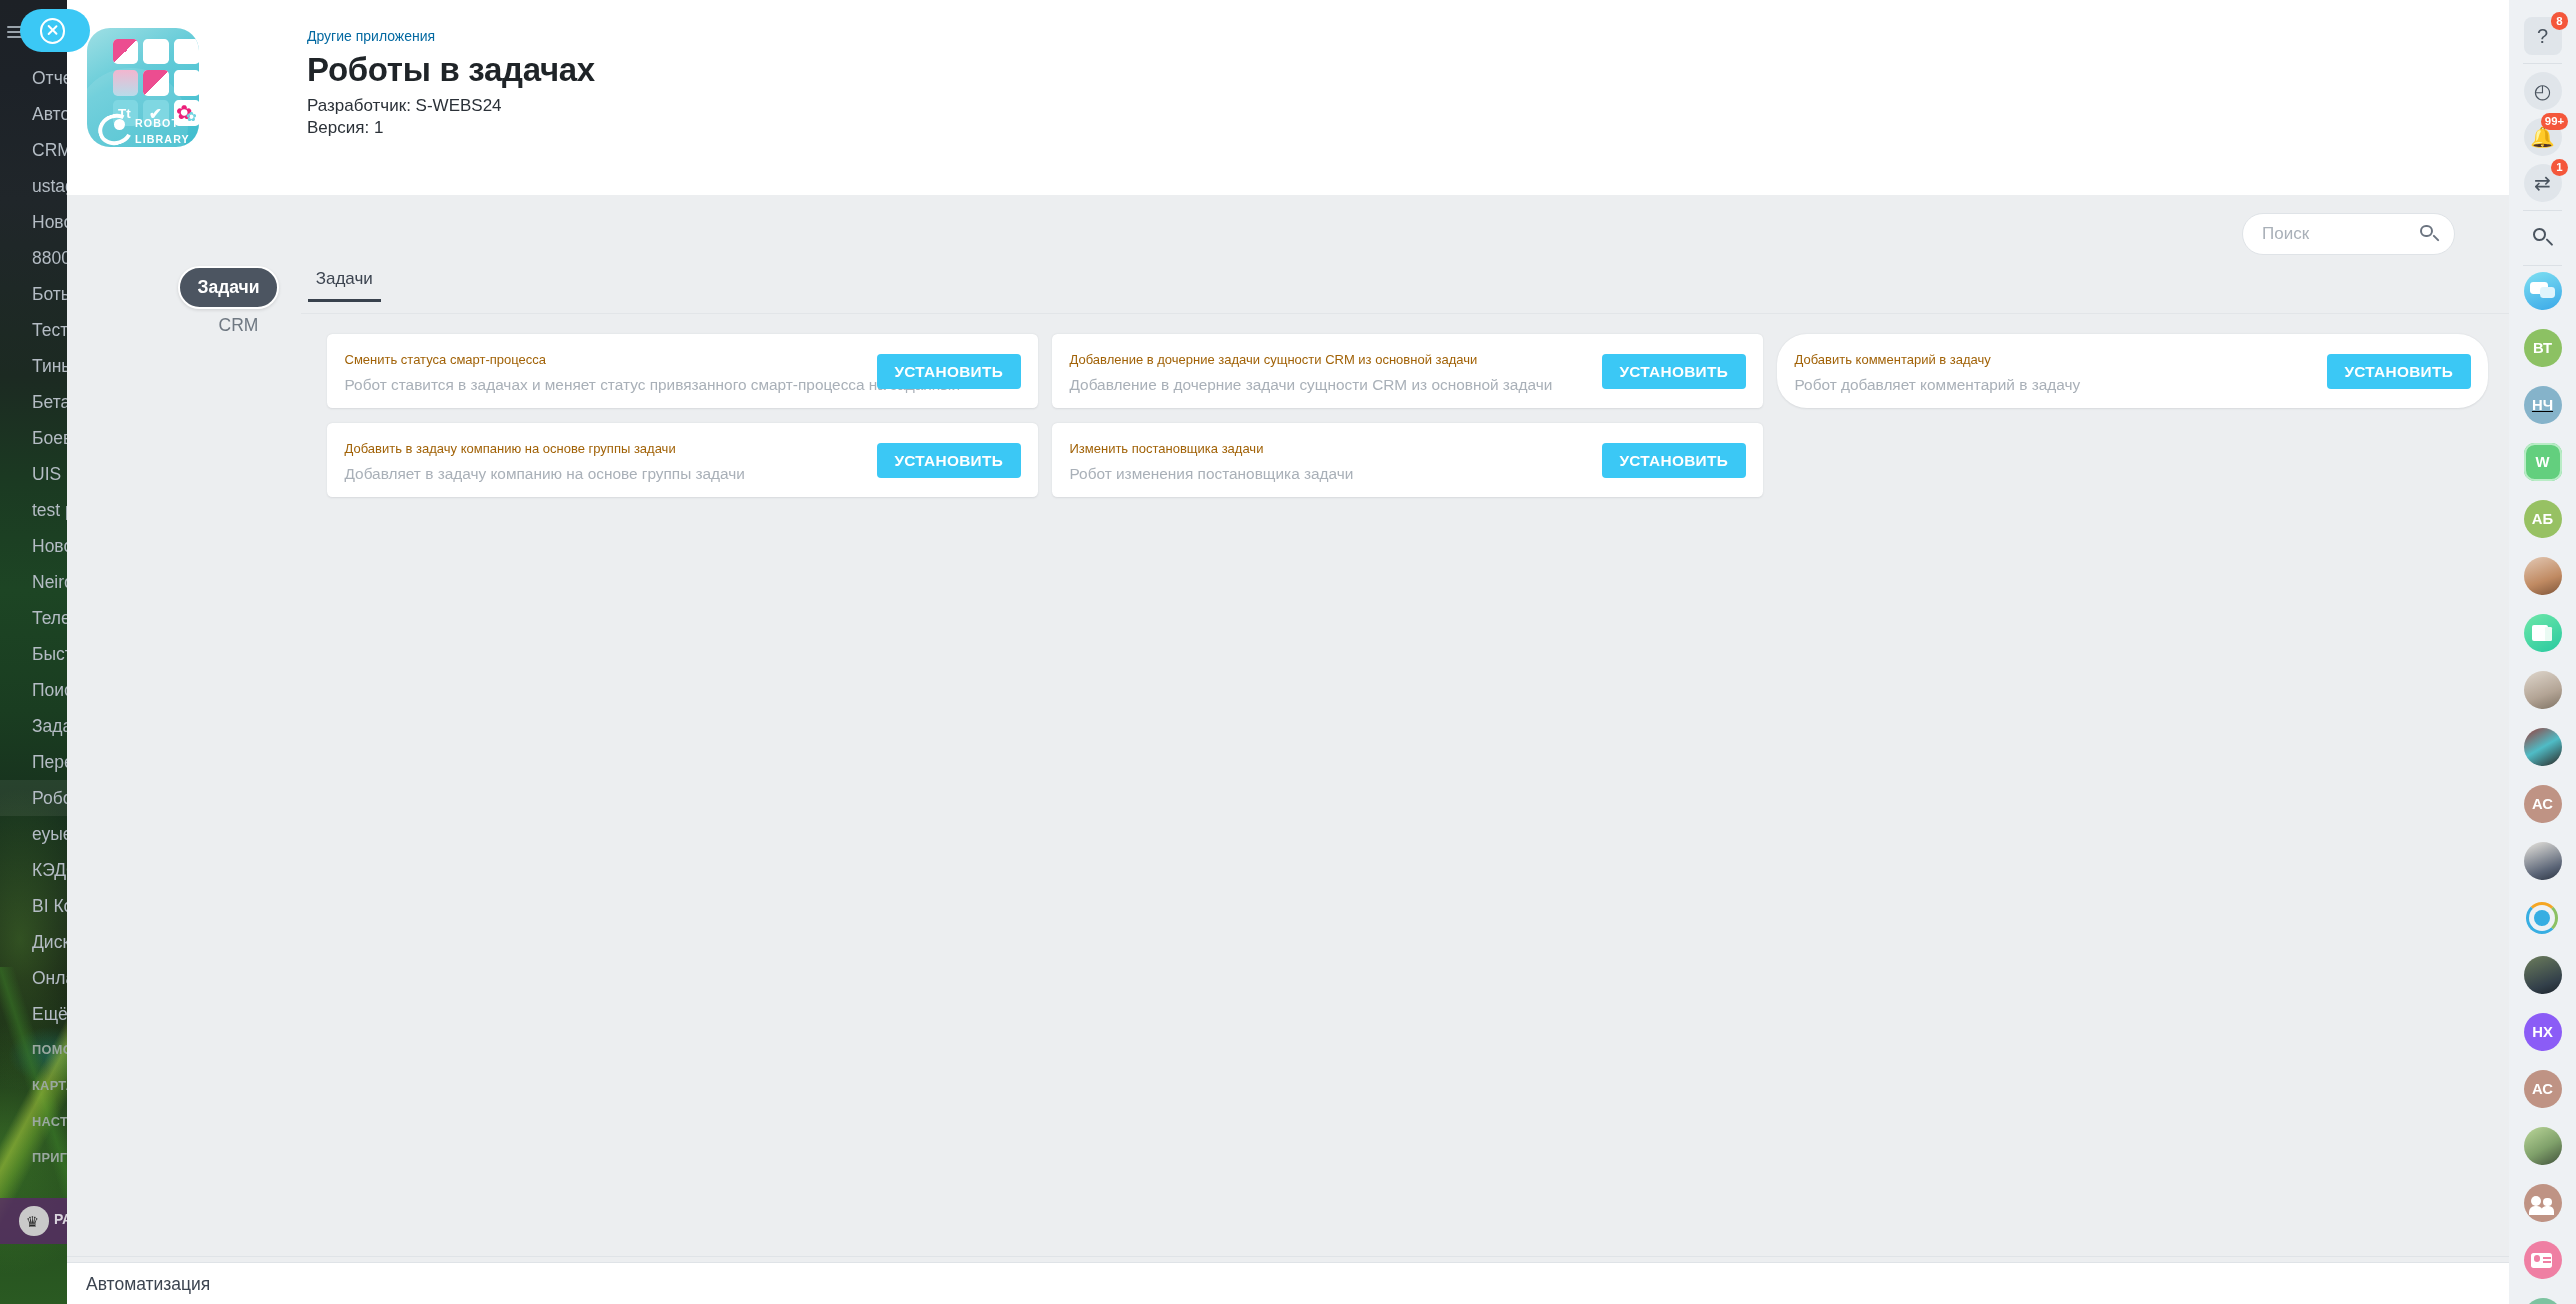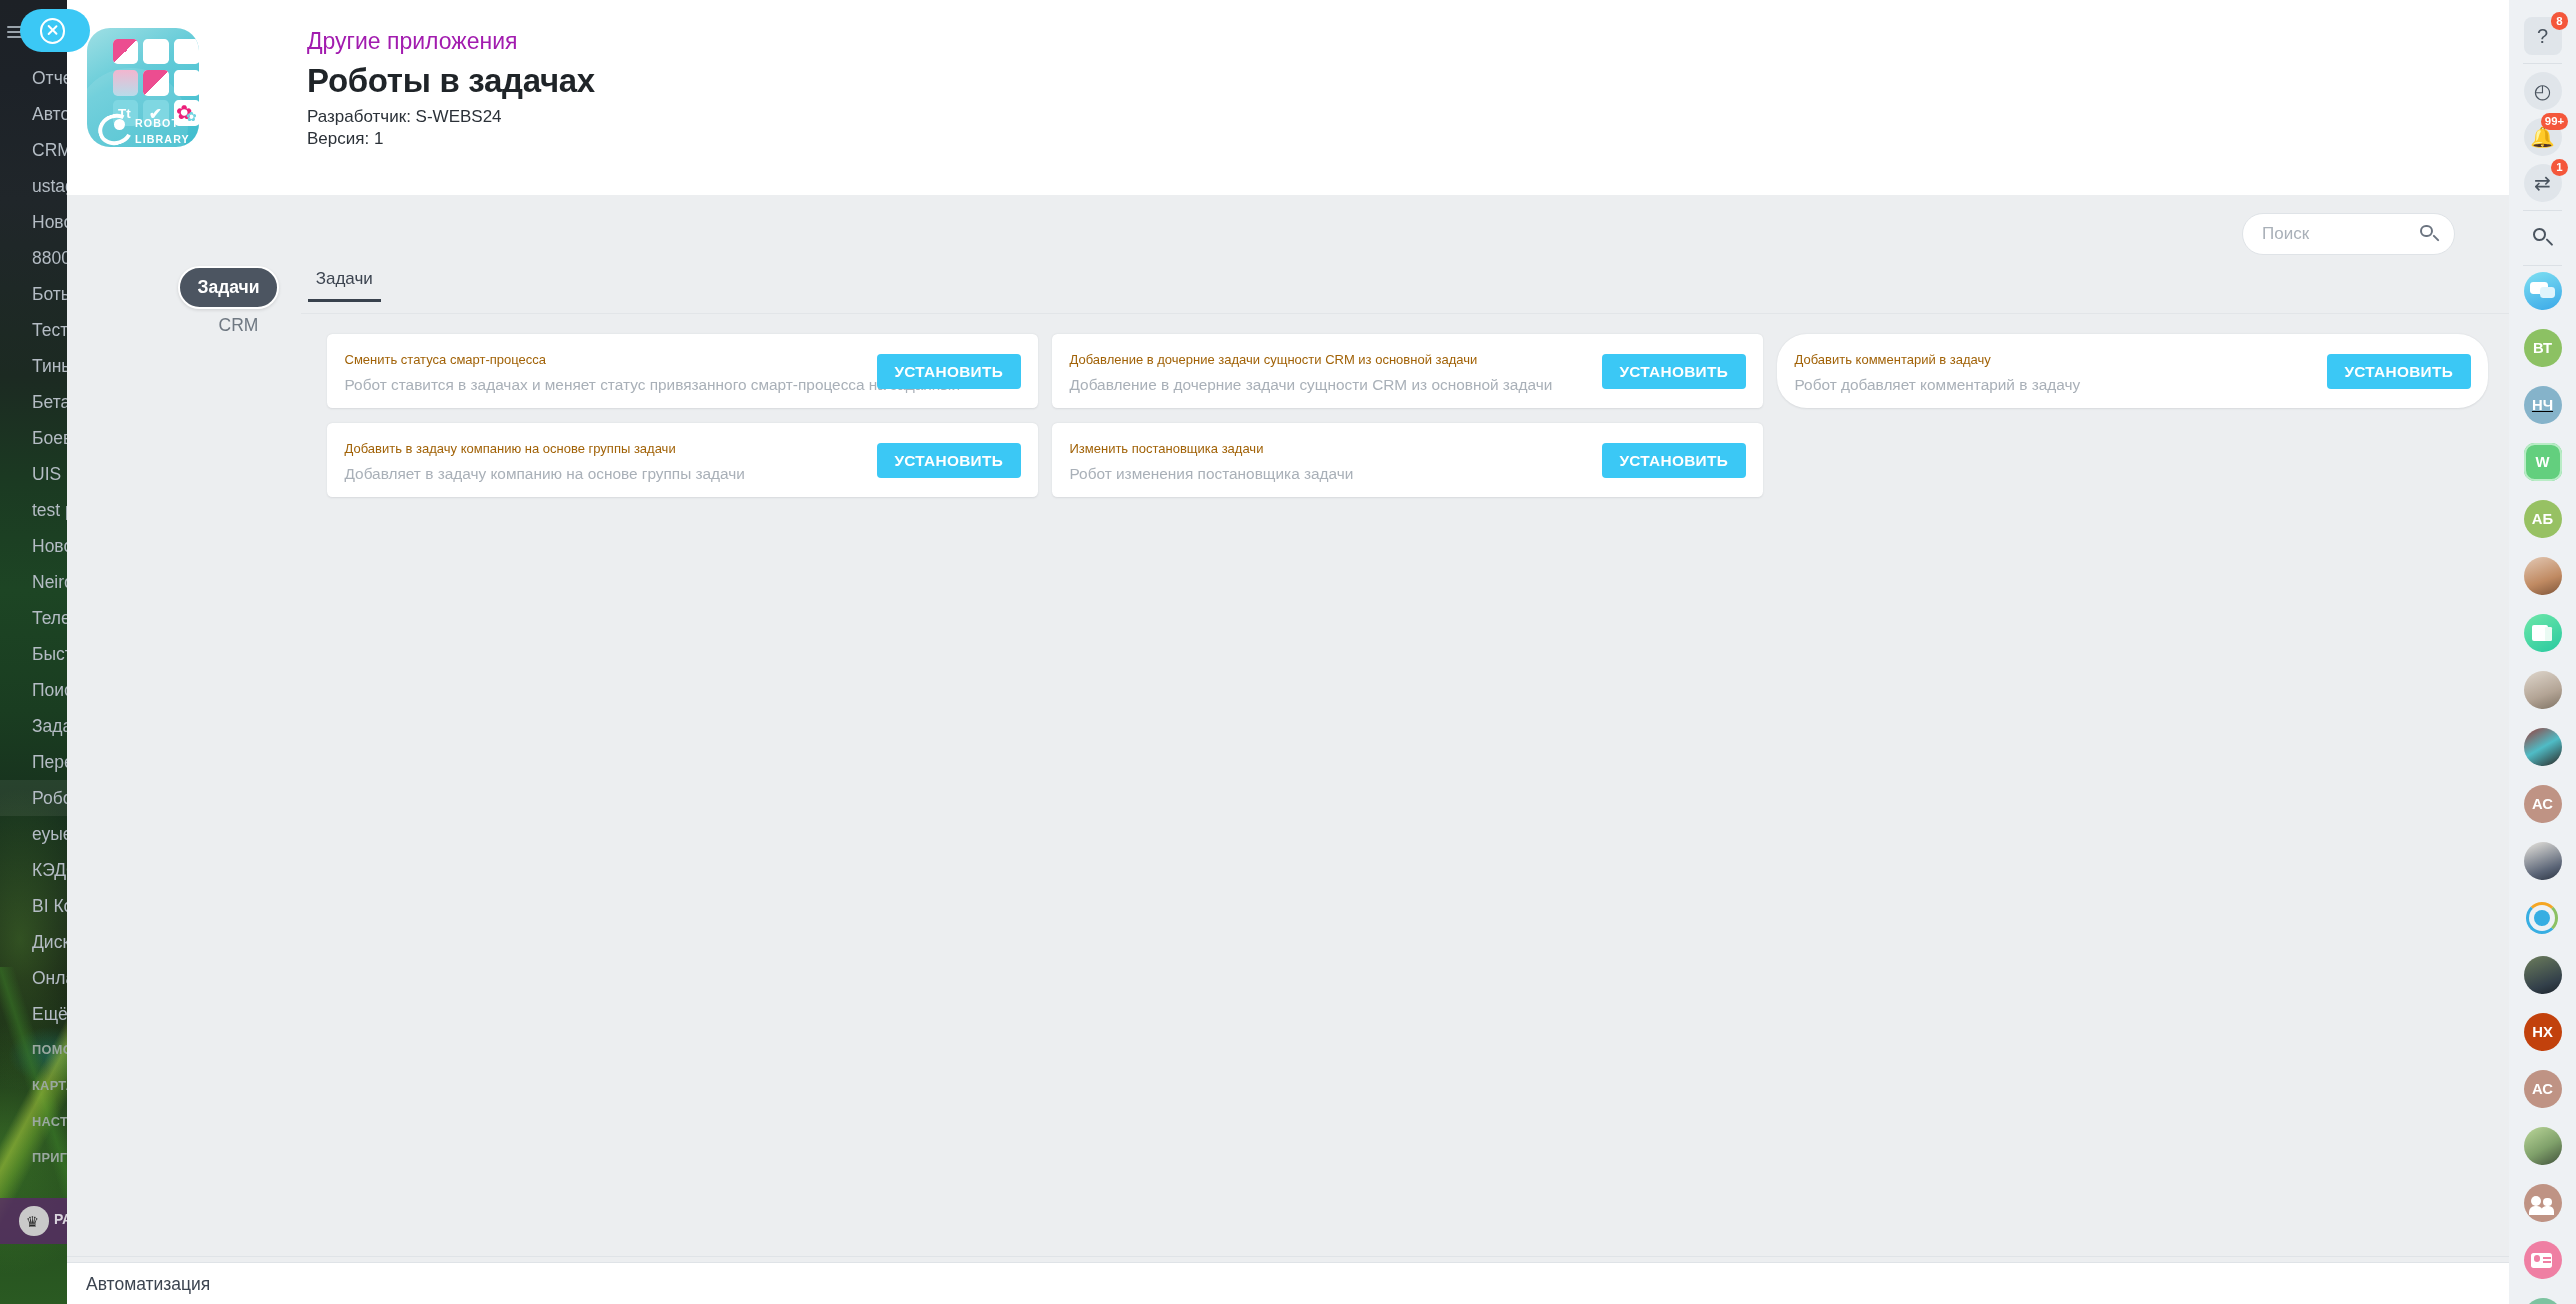--- a/index.html
+++ b/index.html
@@ -162,21 +162,21 @@
   #app-icon .rldot {
     position: absolute; left: 27px; top: 91px; width: 11.4px; height: 11.4px; border-radius: 50%; background: #ffffff;
   }
   #app-icon .rltext1, #app-icon .rltext2 {
     position: absolute; color: #ffffff; font-weight: bold; font-size: 10.7px; letter-spacing: 1.1px;
   }
   #app-icon .rltext1 { left: 48px; top: 89px; }
   #app-icon .rltext2 { left: 48px; top: 105px; }
 
   #hdr-text { position: absolute; left: 240px; top: 28px; }
-  #hdr-breadcrumb { font-size: 23px; color: #a21caf; margin-bottom: 6.7px; }
+  #hdr-breadcrumb { font-size: 14px; color: #0369a1; margin-bottom: 6.7px; }
   #hdr-title { font-size: 33px; font-weight: bold; color: #1f2428; letter-spacing: -0.3px; margin-bottom: 6.7px; }
   #hdr-dev, #hdr-ver { font-size: 17px; color: #2b3138; line-height: 1.28; }
 
   
   #search-box {
     position: absolute; left: 2175px; top: 213px;
     width: 213px; height: 42px;
     background: #ffffff; border: 0.7px solid #dfe3e7; border-radius: 21px;
   }
   #search-input {
@@ -539,21 +539,21 @@
         <span style="position:absolute;left:2.7px;top:2.7px;width:32px;height:32px;border-radius:50%;border:3.4px solid #37aee2;border-top-color:#f5a623;border-right-color:#8cc163;"></span>
         <span style="position:absolute;left:10.7px;top:10.7px;width:16px;height:16px;border-radius:50%;background:#37aee2"></span>
       </div>
     </div>
     <div class="rail-row" style="width: 38px; margin: 0px auto 19px;">
       <div class="avatar">
         <span class="ph w4"></span>
       </div>
     </div>
     <div class="rail-row" style="width: 38px; margin: 0px auto 19px;">
-      <div class="avatar" style="background: #c2410c; justify-content: center;">
+      <div class="avatar" style="background: #8b5cf6; justify-content: center;">
         <span>НХ</span>
       </div>
     </div>
     <div class="rail-row" style="width: 38px; margin: 0px auto 19px;">
       <div class="avatar" style="background: rgb(191, 147, 132);">
         <span>АС</span>
       </div>
     </div>
     <div class="rail-row" style="width: 38px; margin: 0px auto 19px;">
       <div class="avatar">

